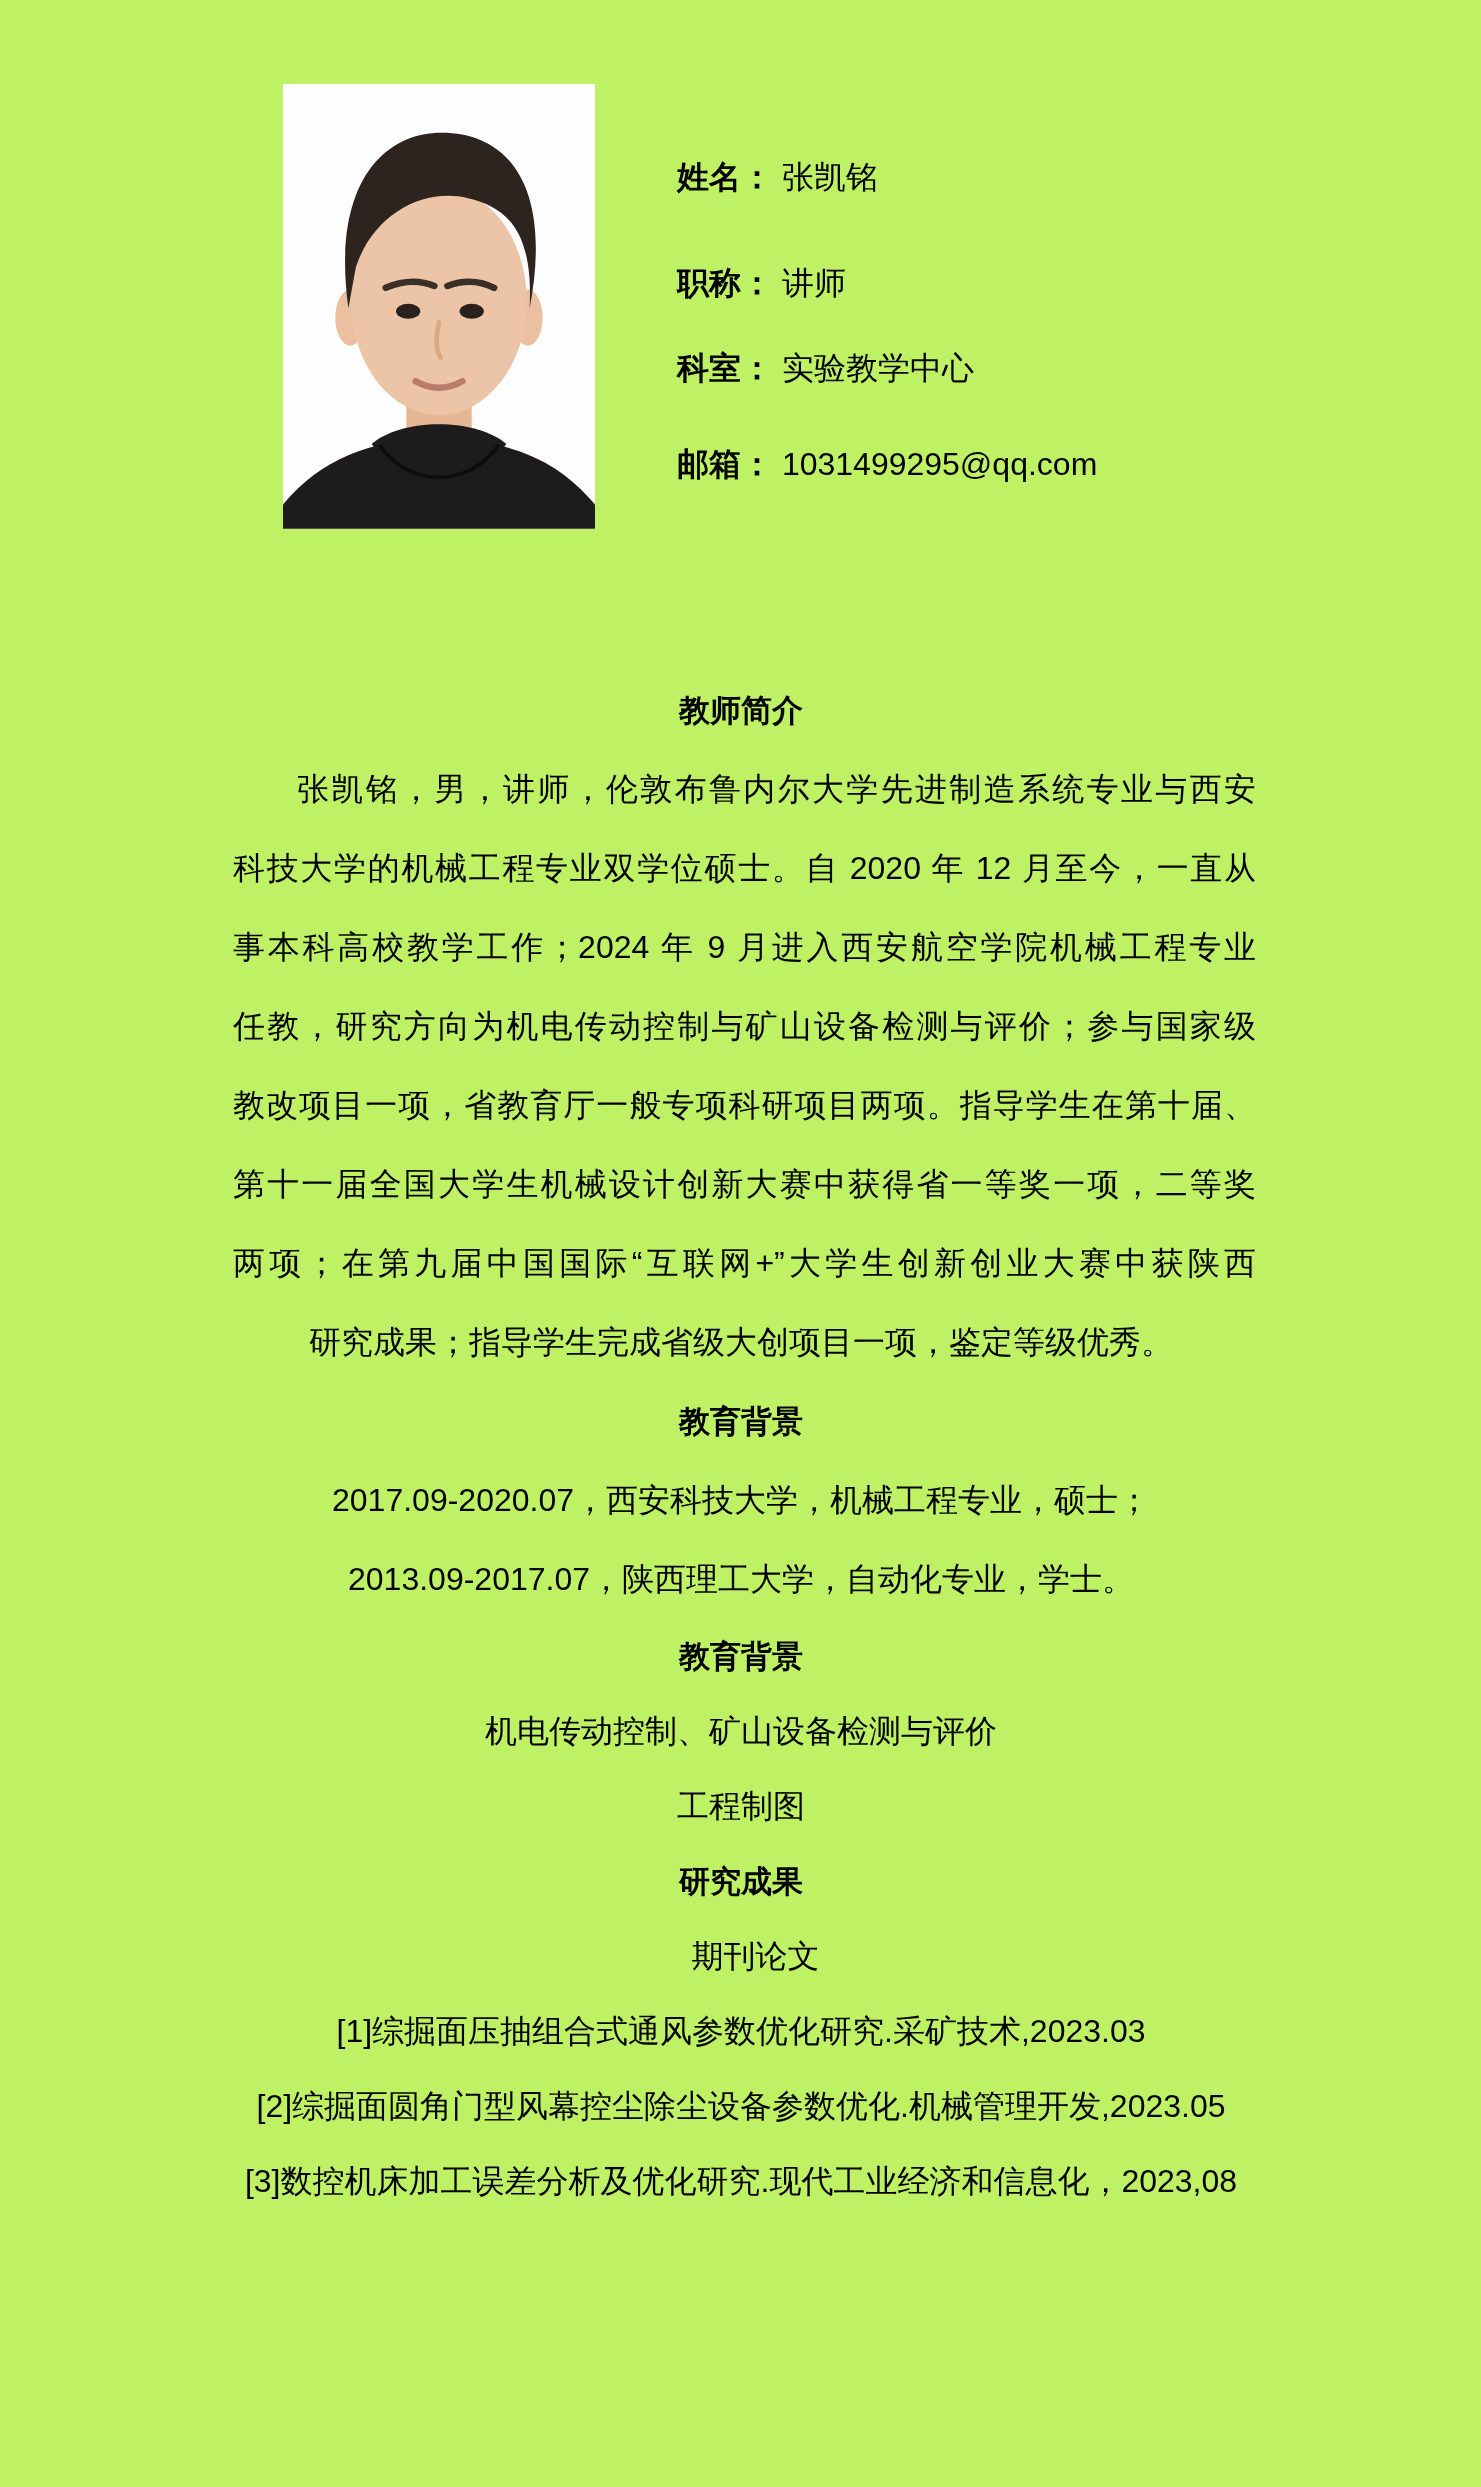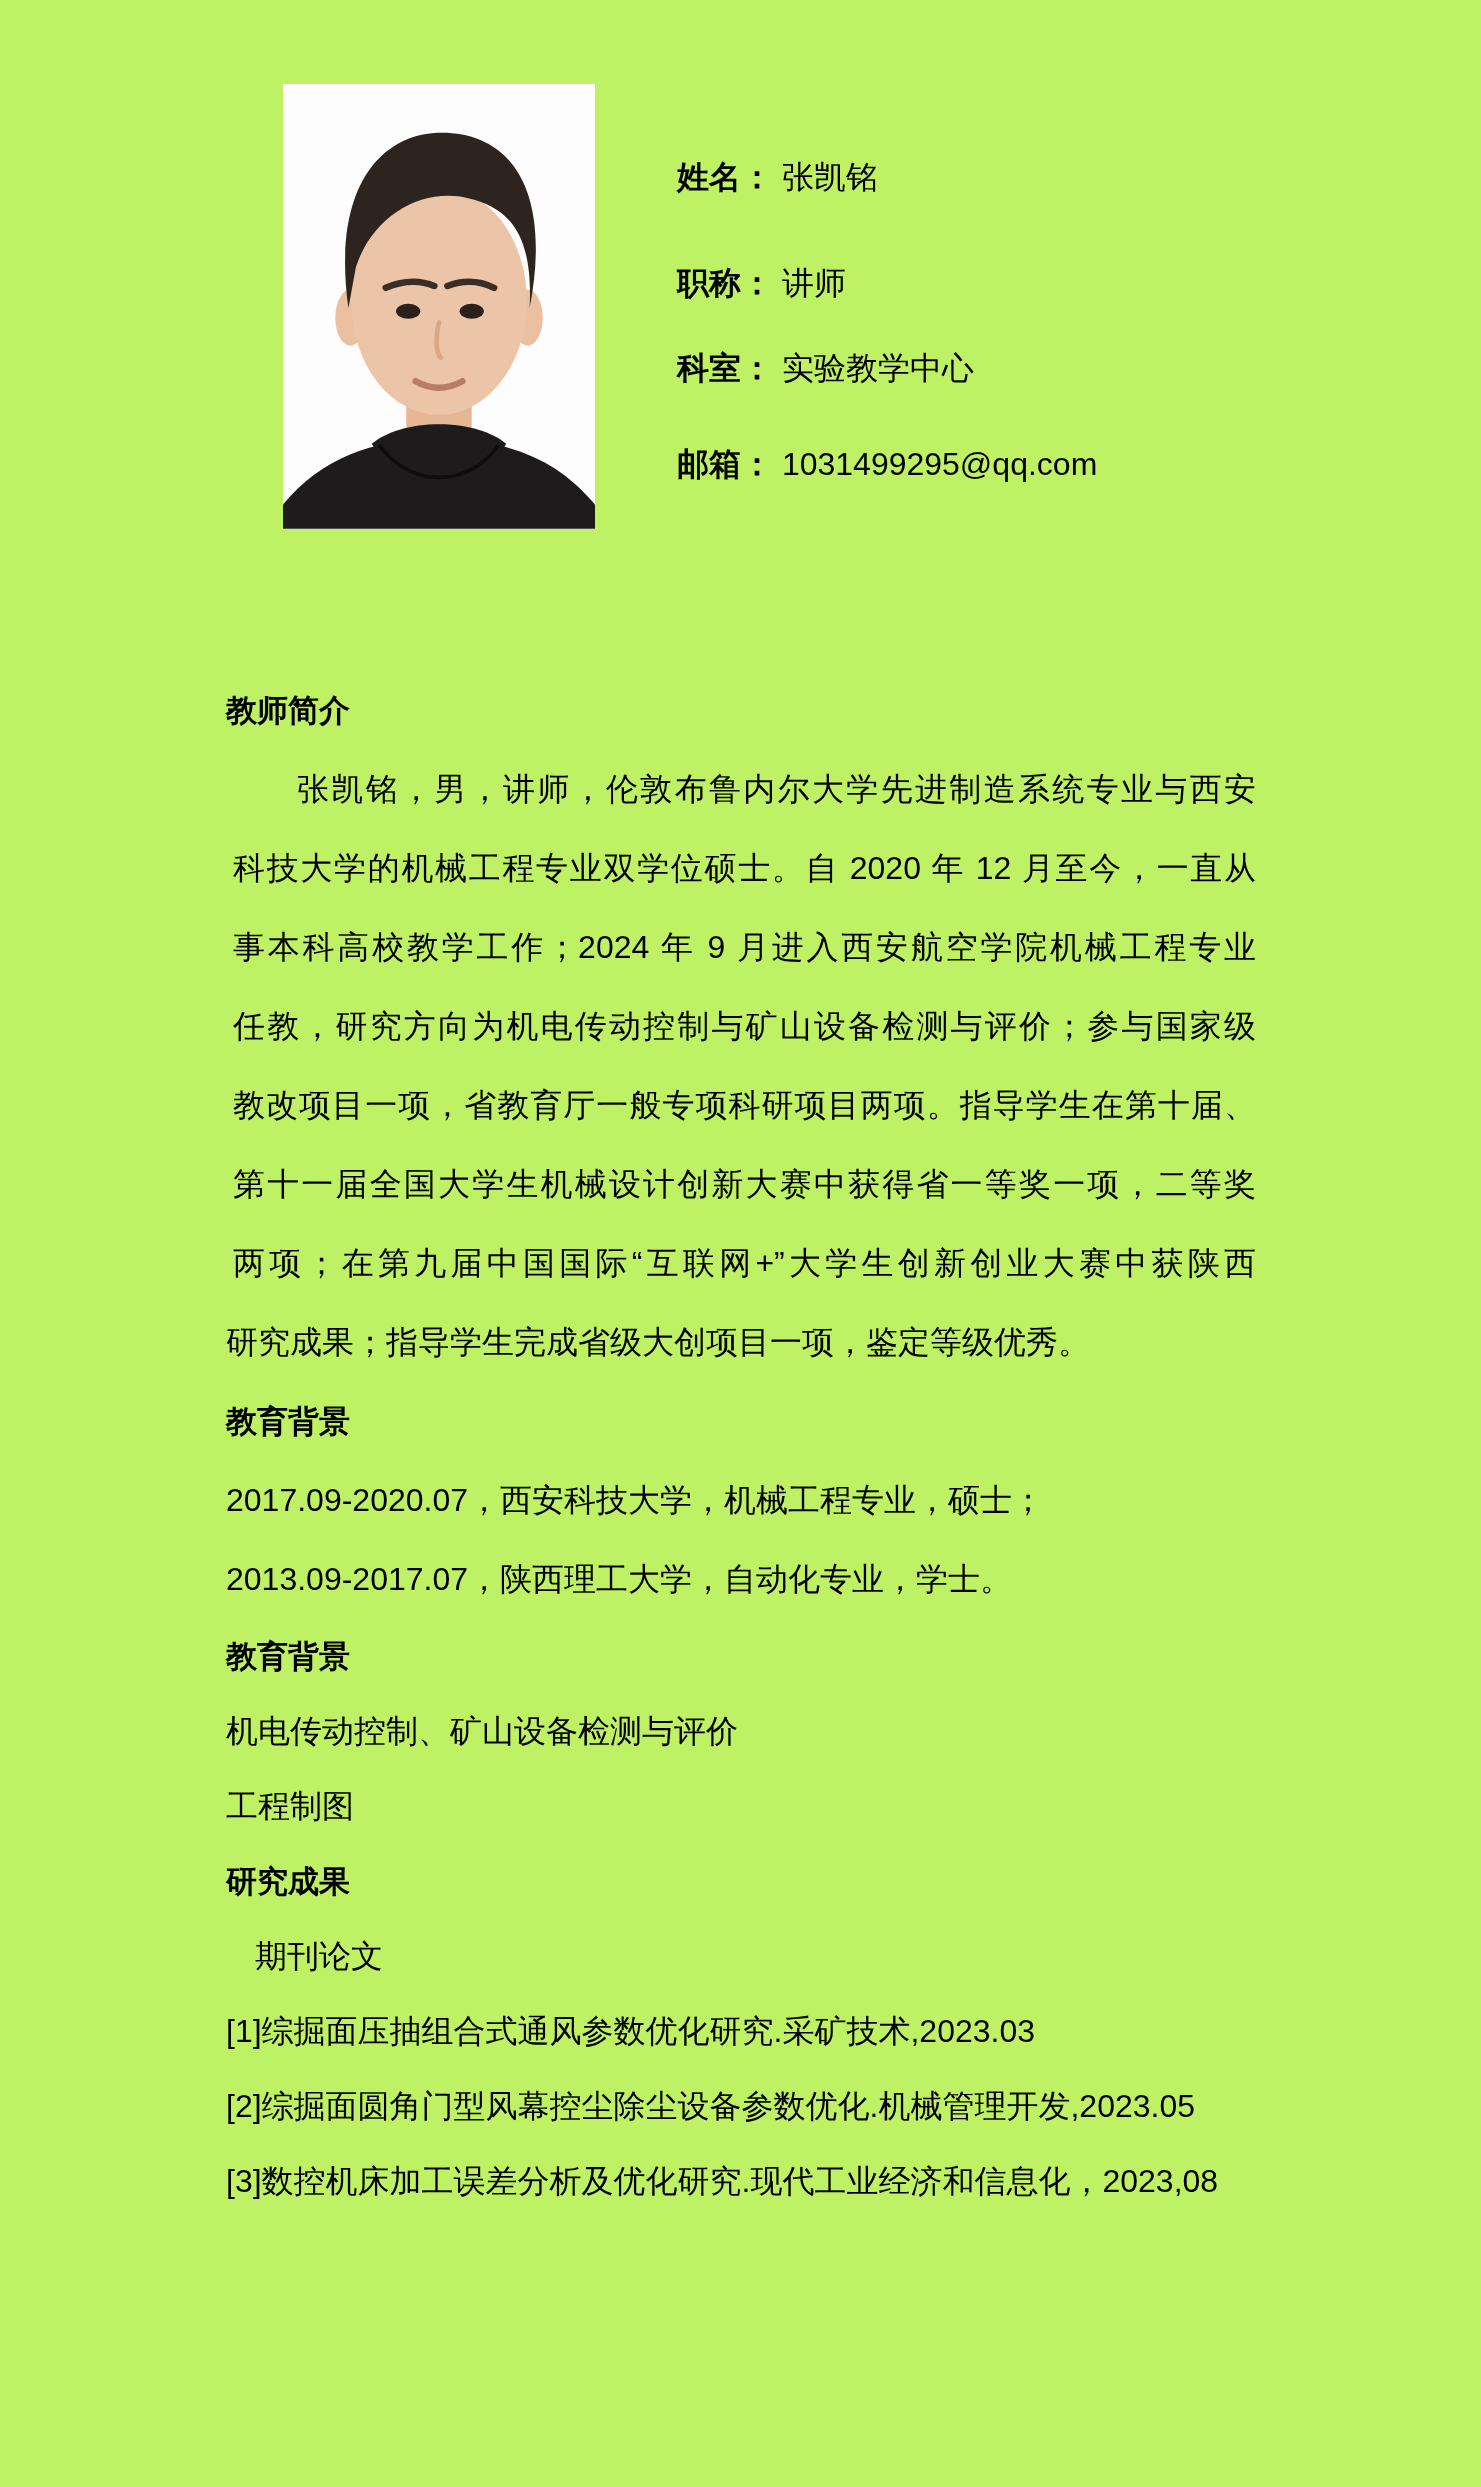--- a/index.html
+++ b/index.html
@@ -20,21 +20,21 @@
   .fields{position:absolute;left:677px;top:0;}
   .field{position:absolute;left:0;white-space:nowrap;font-size:32px;line-height:37px;}
   .field .label{font-weight:700;}
   .field .value{font-weight:400;}
   .f0{top:159px;} .f1{top:258px;margin-top:7px;} .f2{top:350px;} .f3{top:446px;}
   
   .doc{
     position:absolute;left:226px;top:671px;width:1030px;
     font-size:32px;
   }
-  .line{line-height:79px;white-space:normal;}
+  .line{line-height:79px;white-space:normal;text-align:center;}
   .tight .line{line-height:75px;}
   .heading{font-weight:700;font-size:31px;}
   .just{text-align:justify;text-align-last:justify;margin-left:7px;}
   .indent{text-indent:64px;}
   .indent-sm{padding-left:29px;}
 </style>
 </head>
 <body>
 
 <div class="page">

